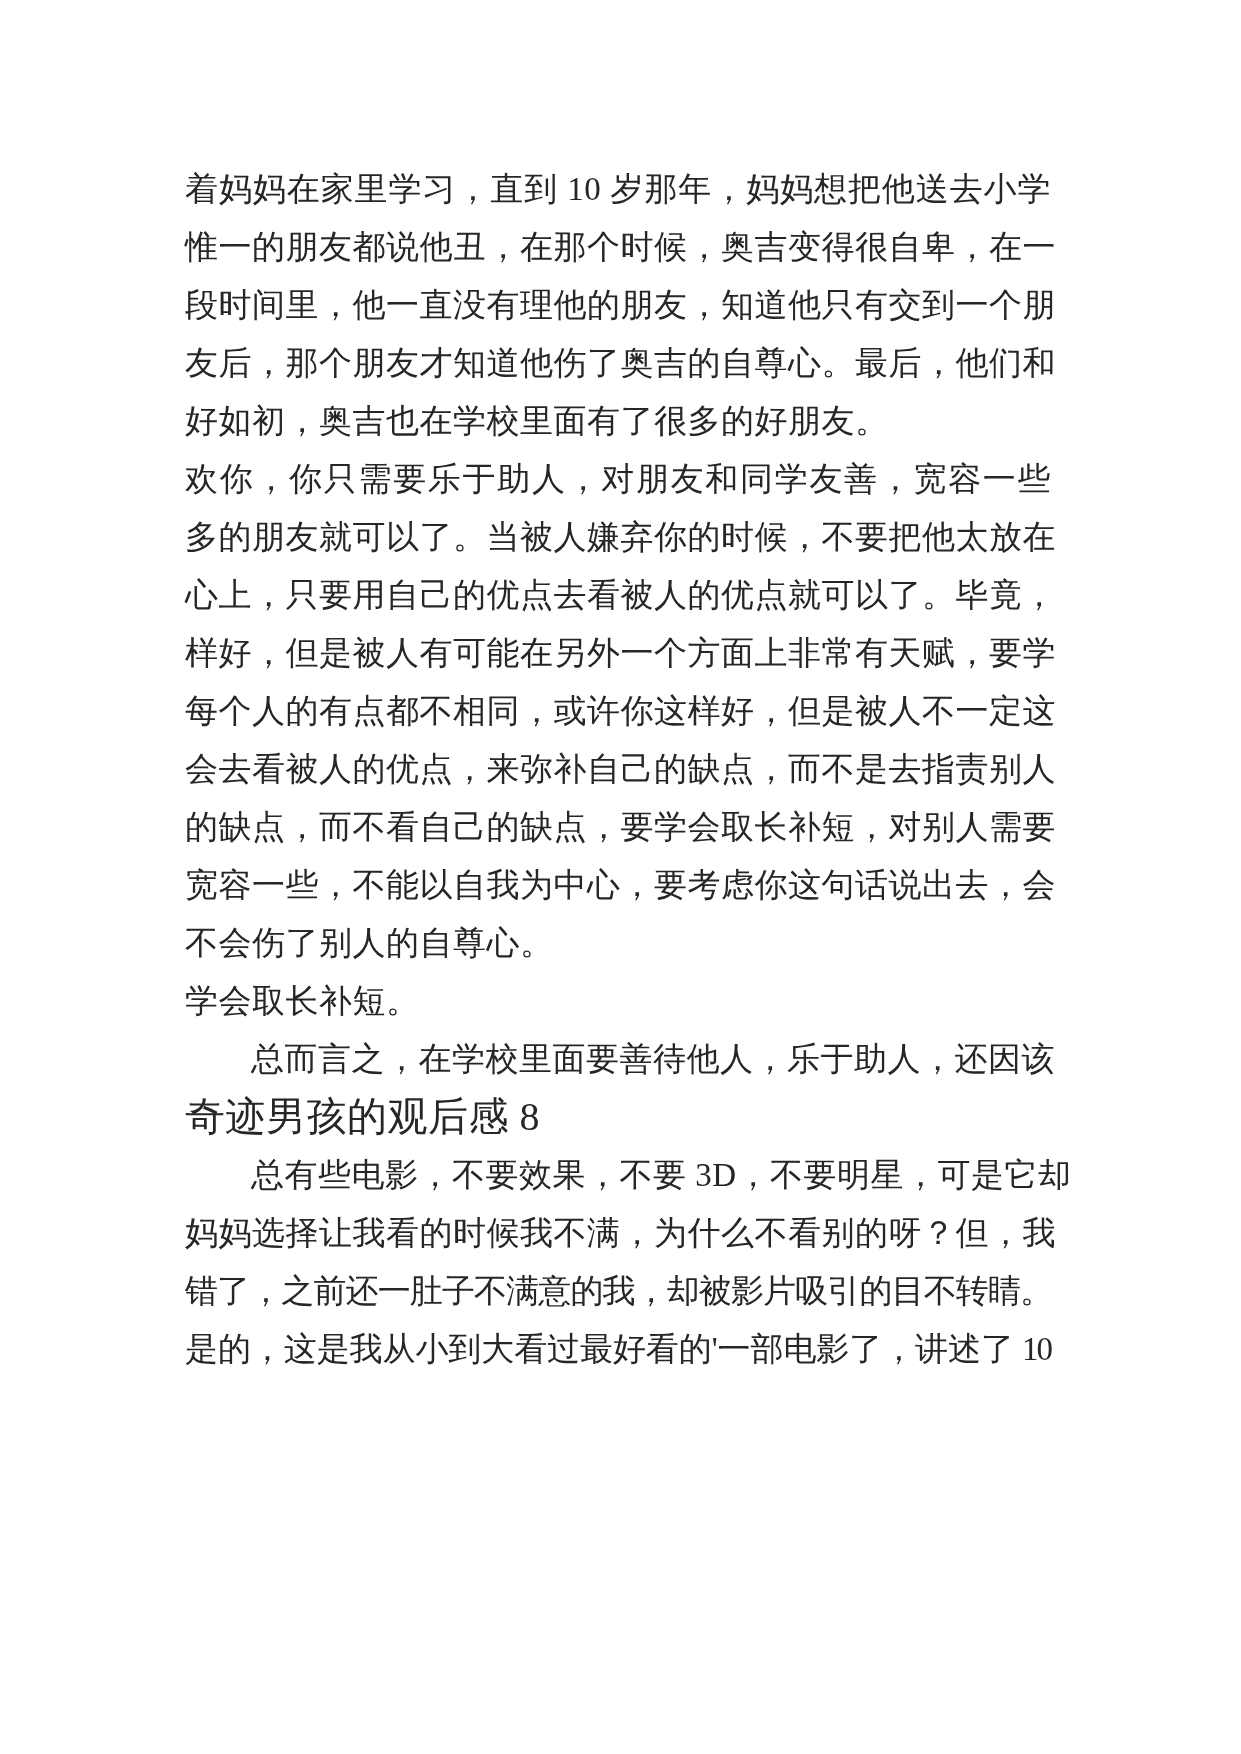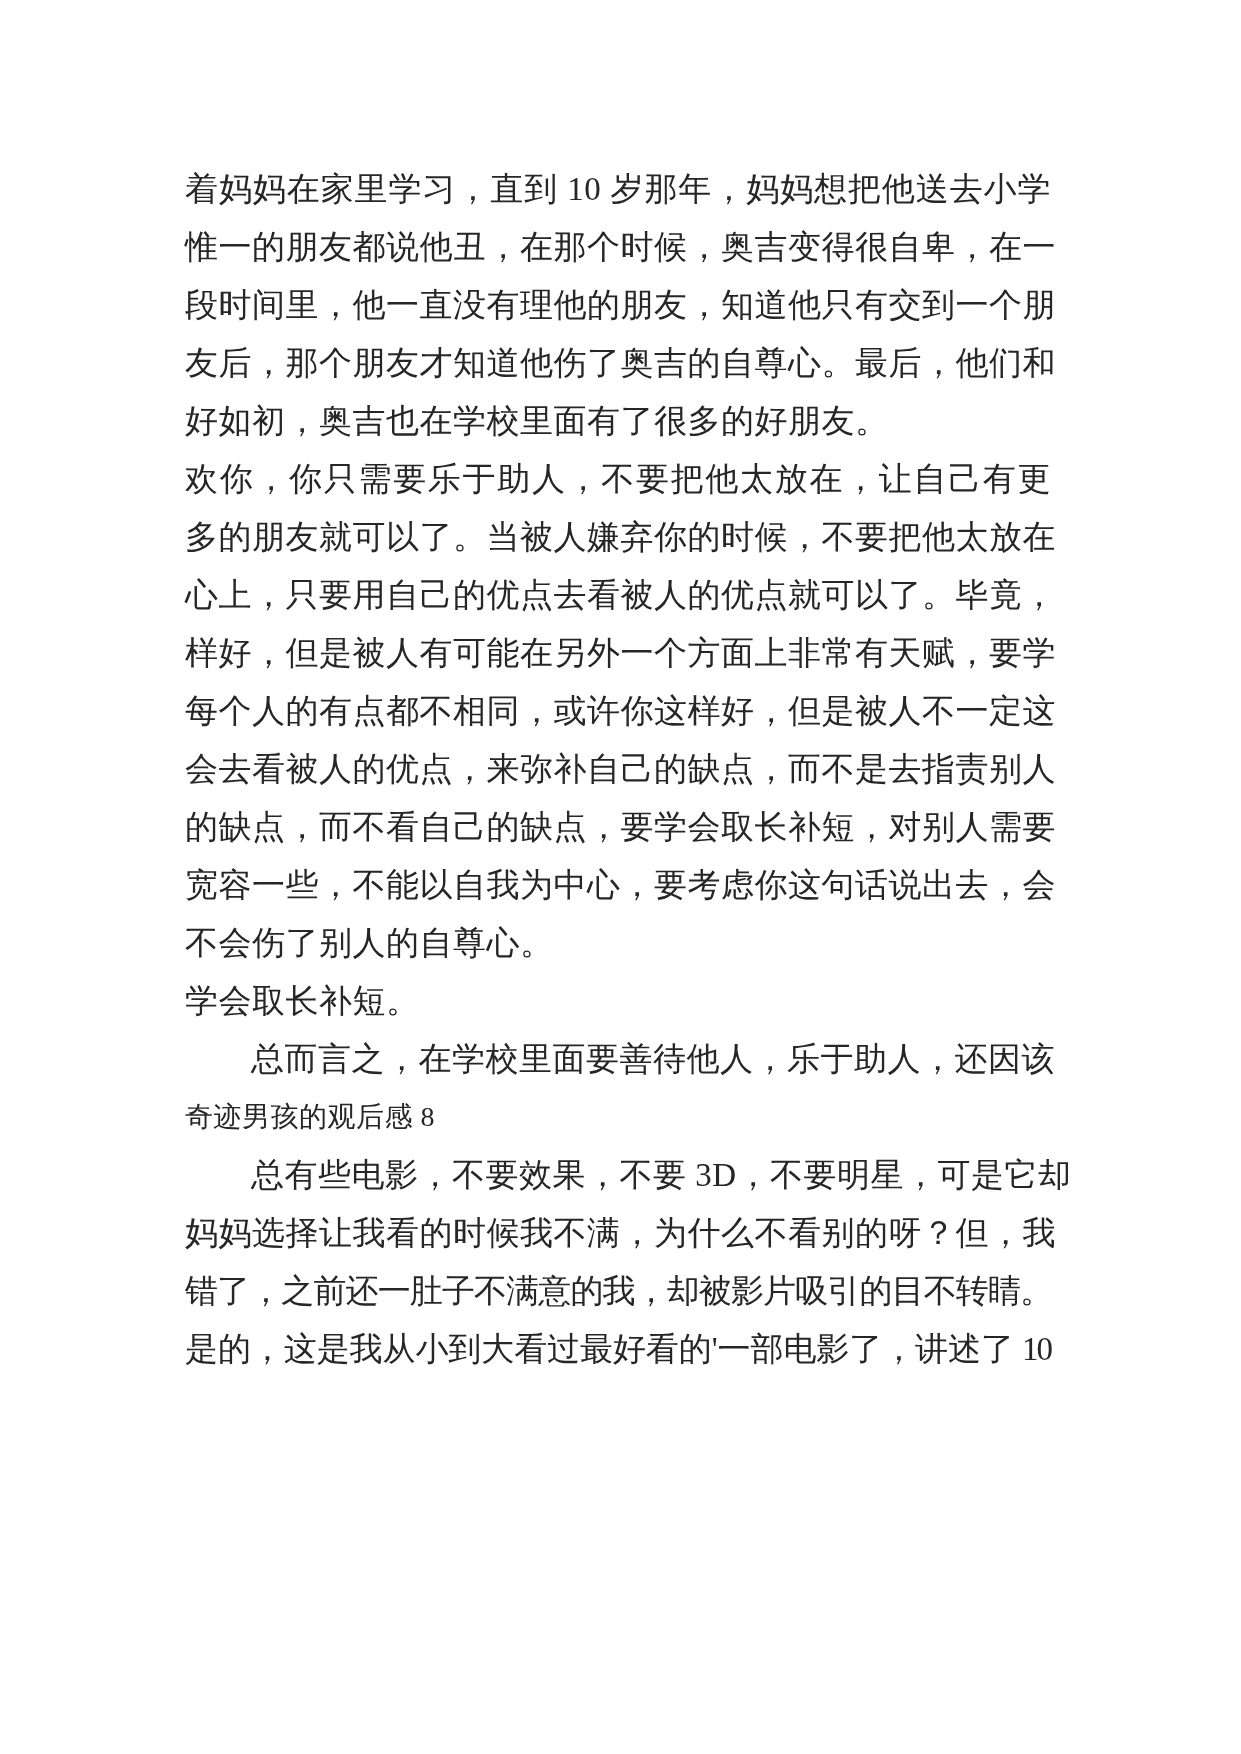--- a/index.html
+++ b/index.html
@@ -48,34 +48,34 @@
     text-indent: 66px;
   }
 
   .line.tight {
     letter-spacing: -2px;
   }
 
   .line.heading {
     text-align: center;
     text-align-last: left;
-    font-size: 28px;
+    font-size: 40px;
   }
 </style>
 </head>
 <body>
 
 <div class="page">
   <div class="text-block">
       <div class="line">着妈妈在家里学习，直到 10 岁那年，妈妈想把他送去小学</div>
       <div class="line">惟一的朋友都说他丑，在那个时候，奥吉变得很自卑，在一</div>
       <div class="line">段时间里，他一直没有理他的朋友，知道他只有交到一个朋</div>
       <div class="line">友后，那个朋友才知道他伤了奥吉的自尊心。最后，他们和</div>
       <div class="line left">好如初，奥吉也在学校里面有了很多的好朋友。</div>
-      <div class="line">欢你，你只需要乐于助人，不要把他太放在，让自己有更</div>
+      <div class="line">欢你，你只需要乐于助人，对朋友和同学友善，宽容一些</div>
       <div class="line">多的朋友就可以了。当被人嫌弃你的时候，不要把他太放在</div>
       <div class="line">心上，只要用自己的优点去看被人的优点就可以了。毕竟，</div>
       <div class="line">样好，但是被人有可能在另外一个方面上非常有天赋，要学</div>
       <div class="line">每个人的有点都不相同，或许你这样好，但是被人不一定这</div>
       <div class="line">会去看被人的优点，来弥补自己的缺点，而不是去指责别人</div>
       <div class="line">的缺点，而不看自己的缺点，要学会取长补短，对别人需要</div>
       <div class="line">宽容一些，不能以自我为中心，要考虑你这句话说出去，会</div>
       <div class="line left">不会伤了别人的自尊心。</div>
       <div class="line left">学会取长补短。</div>
       <div class="line indent">总而言之，在学校里面要善待他人，乐于助人，还因该</div>

